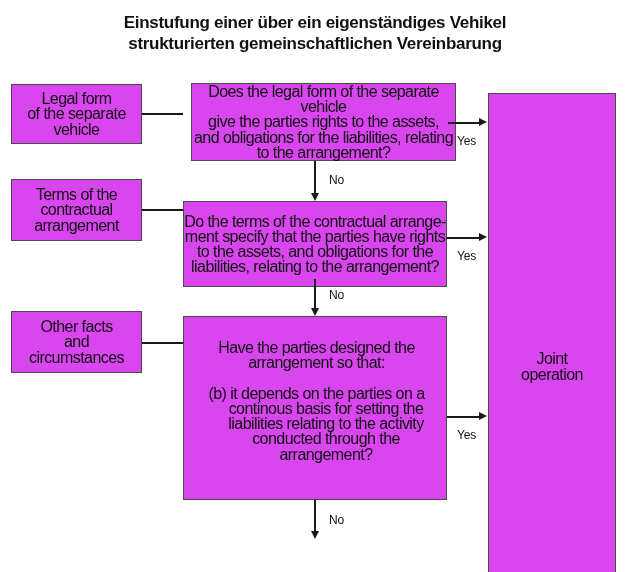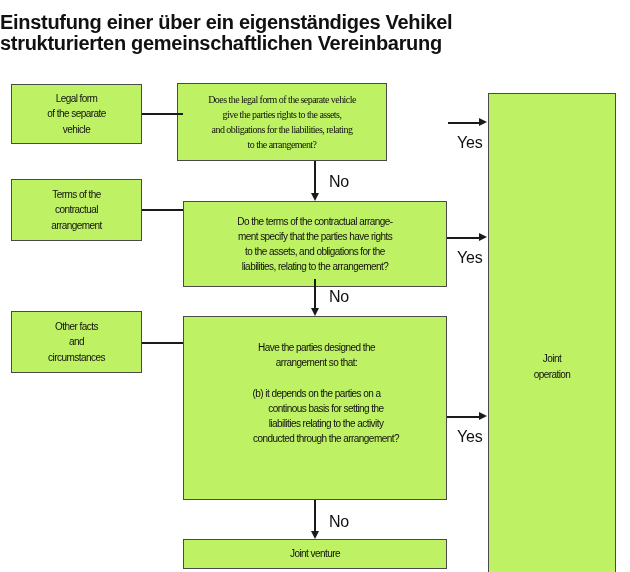--- a/index.html
+++ b/index.html
@@ -2,34 +2,34 @@
 <html><head>
 <meta charset="utf-8">
 <style>
   html,body{margin:0;padding:0;background:#ffffff;}
   #canvas{
     position:relative;width:630px;height:572px;background:#ffffff;
     font-family:"Liberation Sans", sans-serif;color:#111111;overflow:hidden;
   }
   #diagram-title{
     position:absolute;left:0;right:0;top:12px;margin:0;
-    text-align:left;font-size:20px;font-weight:bold;line-height:21px;
+    text-align:center;font-size:17px;font-weight:bold;line-height:21px;
     letter-spacing:-0.3px;white-space:pre-line;color:#111111;
   }
   .box{
-    position:absolute;box-sizing:border-box;background:#bef264;
+    position:absolute;box-sizing:border-box;background:#d946ef;
     border:1.5px solid #4a4a4a;
     display:flex;align-items:center;justify-content:center;
-    text-align:center;font-size:10px;line-height:15.2px;
+    text-align:center;font-size:16px;line-height:15.2px;
     letter-spacing:-0.55px;white-space:pre-line;color:#111111;
   }
   #in1{left:11px;top:84px;width:131px;height:60px;}
   #in2{left:11px;top:179px;width:131px;height:62px;}
   #in3{left:11px;top:311px;width:131px;height:62px;}
-  #q1{left:177px;top:83px;width:210px;height:78px;font-family:Liberation Serif, serif;}
+  #q1{left:191px;top:83px;width:265px;height:78px;}
   #q2{left:183px;top:201px;width:264px;height:86px;}
   #q3{left:183px;top:316px;width:264px;height:184px;
       display:block;text-align:center;padding:8px 3px 8px 6px;}
   #q3 .q3-par{white-space:pre-line;}
   #q3 .hang{padding-left:19px;text-indent:-19px;}
   #op{left:488px;top:93px;width:128px;height:547px;}
   #jv{left:183px;top:539px;width:264px;height:30px;}
   .line{position:absolute;background:#1a1a1a;}
   #c1{left:142px;top:113px;width:41px;height:1.5px;}
   #c2{left:142px;top:209px;width:41px;height:1.5px;}
@@ -45,21 +45,21 @@
     border-top:8px solid #1a1a1a;}
   #a1{left:310.5px;top:193px;}
   #a2{left:310.5px;top:308px;}
   #a3{left:310.5px;top:531px;}
   .ah-right{position:absolute;width:0;height:0;
     border-top:4.5px solid transparent;border-bottom:4.5px solid transparent;
     border-left:8px solid #1a1a1a;}
   #ar1{left:479px;top:118px;}
   #ar2{left:479px;top:233px;}
   #ar3{left:479px;top:412px;}
-  .lbl{position:absolute;font-size:16px;letter-spacing:-0.2px;color:#111111;}
+  .lbl{position:absolute;font-size:12px;letter-spacing:-0.2px;color:#111111;}
   #no1{left:329px;top:173px;}
   #no2{left:329px;top:288px;}
   #no3{left:329px;top:513px;}
   #yes1{left:457px;top:134px;}
   #yes2{left:457px;top:249px;}
   #yes3{left:457px;top:428px;}
 </style>
 </head>
 <body>
 
@@ -90,21 +90,20 @@
     <div class="q3-par">Have the parties designed the
 arrangement so that:</div>
     <div class="q3-par hang">(b)  it depends on the parties on a
 continous basis for setting the
 liabilities relating to the activity
 conducted through the arrangement?</div>
   </div>
 
   <div class="box" id="op">Joint
 operation</div>
-  <div class="box" id="jv">Joint venture</div>
 
   <div class="line" id="c1"></div>
   <div class="line" id="c2"></div>
   <div class="line" id="c3"></div>
 
   <div class="line" id="v1"></div>
   <div class="ah-down" id="a1"></div>
   <div class="line" id="v2"></div>
   <div class="ah-down" id="a2"></div>
   <div class="line" id="v3"></div>

